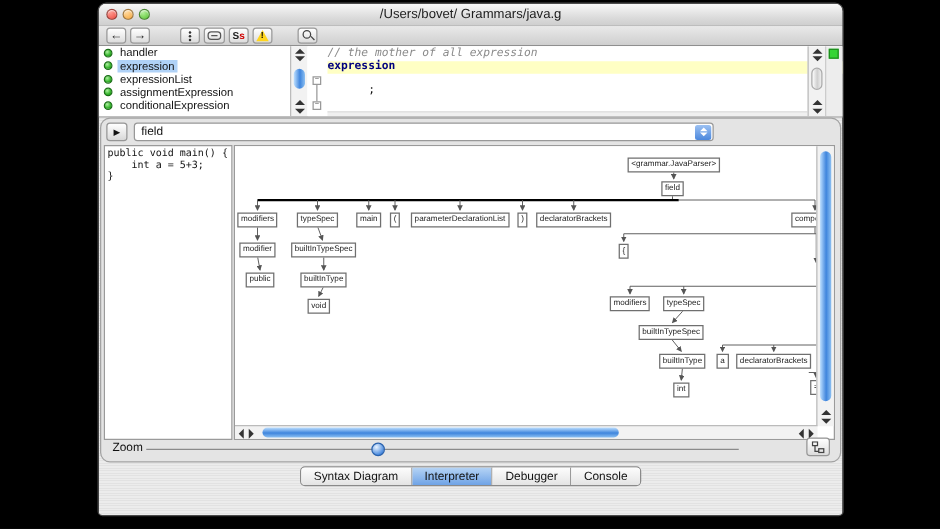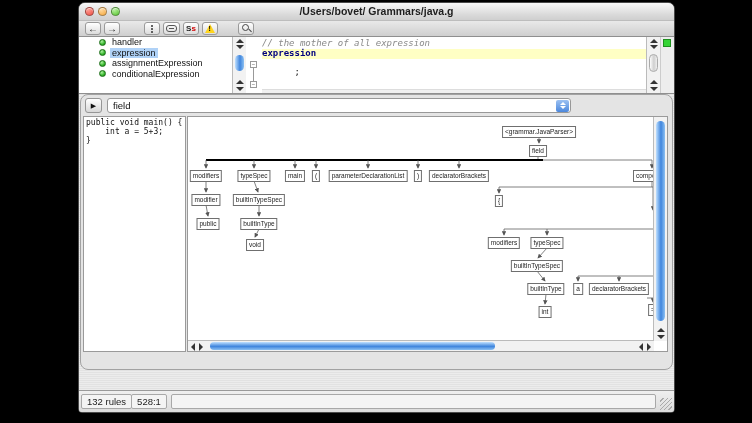--- a/index.html
+++ b/index.html
@@ -13,21 +13,21 @@
             box-shadow:0 8px 22px rgba(0,0,0,.85); overflow:hidden; }
 
   
   .titlebar { position:absolute; left:0; top:0; right:0; height:18px;
               background:linear-gradient(#f8f8f8,#d9d9d9 70%,#cfcfcf);
               border-bottom:1px solid #bdbdbd; }
   .lights { position:absolute; left:6px; top:4px; display:flex; gap:4px; }
   .light { width:9px; height:9px; border-radius:50%; border:1px solid rgba(0,0,0,.35);
            box-shadow:inset 0 1px 1px rgba(255,255,255,.7); }
   .title { position:absolute; left:0; right:0; top:2px; text-align:center;
-           font-size:10.5px; font-weight:bold; color:#1d1d1d; }
+           font-size:10.5px; font-weight:normal; color:#1d1d1d; }
   .toolbar { position:absolute; left:0; top:18px; right:0; height:16px;
              background:linear-gradient(#e9e9e9,#cfcfcf); border-bottom:1px solid #8f8f8f;
              display:flex; align-items:center; padding-left:6px; gap:3px; }
   .tb-btn { height:13px; min-width:16px; border:1px solid #9a9a9a; border-radius:3px;
             background:linear-gradient(#ffffff,#dcdcdc); display:flex; align-items:center;
             justify-content:center; font-size:9px; color:#222; padding:0 2px; }
   .tb-gap { width:14px; } .tb-gap2 { width:18px; }
   .tb-arrow { font-size:10px; font-weight:bold; line-height:1; }
   .ss-label { font-size:8px; font-weight:bold; }
   .ss-label .red { color:#d00000; }
@@ -39,21 +39,21 @@
   .mag { position:relative; width:9px; height:9px; }
   .mag b { position:absolute; left:0; top:0; width:7px; height:7px; border:1.3px solid #444; border-radius:50%; }
   .mag i { position:absolute; left:6px; top:6px; width:4px; height:1.4px; background:#444; transform:rotate(45deg); }
   .loop-icon { width:11px; height:7px; border:1.2px solid #555; border-radius:3px; position:relative; }
   .loop-icon:after { content:""; position:absolute; left:2px; top:2px; width:5px; height:1px; background:#555; }
 
   
   .upper { position:absolute; left:0; top:34px; right:0; height:57px; background:#fff;
            border-bottom:1px solid #8f8f8f; }
   .rules { position:absolute; left:0; top:0; width:153px; bottom:0; overflow:hidden; background:#fff; }
-  .rule-row { display:flex; align-items:center; height:10.5px; padding-left:20px; gap:4px;
+  .rule-row { display:flex; align-items:center; height:10.5px; padding-left:4px; gap:4px;
               font-size:9px; color:#111; }
   .rule-ball { width:7px; height:7px; border-radius:50%; flex:0 0 auto;
                background:radial-gradient(circle at 35% 30%, #aef0a0, #35b52c 60%, #1d7d18);
                border:0.5px solid #1a6e16; }
   .rule-label { padding:0 2px; white-space:nowrap; }
   .rule-label.selected { background:#b0d2f7; }
 
   .vsb { position:absolute; width:14px; background:#f2f2f2; border-left:1px solid #bbb; }
   .vsb .thumb { position:absolute; left:2px; width:9px; border-radius:5px;
                 background:linear-gradient(90deg,#bfe0ff,#3f85dd 55%,#8cc0f2); }
@@ -192,20 +192,24 @@
 
     <div class="upper">
       <div class="rules" id="rules-list">
           <div class="rule-row">
             <span class="rule-ball"></span>
             <span class="rule-label">handler</span>
           </div>
           <div class="rule-row">
             <span class="rule-ball"></span>
             <span class="rule-label selected">expression</span>
+          </div>
+          <div class="rule-row">
+            <span class="rule-ball"></span>
+            <span class="rule-label">expressionList</span>
           </div>
           <div class="rule-row">
             <span class="rule-ball"></span>
             <span class="rule-label">assignmentExpression</span>
           </div>
           <div class="rule-row">
             <span class="rule-ball"></span>
             <span class="rule-label">conditionalExpression</span>
           </div>
         </div>
@@ -331,24 +335,39 @@
         </div>
         <div class="hsb">
           <span class="arr lf" style="left:3px"></span>
           <span class="arr rt" style="left:11px"></span>
           <span class="thumb" style="left:22px;width:285px"></span>
           <span class="arr lf" style="right:11px"></span>
           <span class="arr rt" style="right:3px"></span>
         </div>
       </div>
 
-    </div>
-
-
-    <div class="statusbar">
-      <div class="status-cell" style="left:2px;min-width:46px">132 rules</div>
-      <div class="status-cell" style="left:52px;min-width:36px">528:1</div>
-      <div class="status-cell" style="left:92px;right:18px"></div>
-      <div class="grip"></div>
-    </div>
+      <div class="zoomrow">
+        <span class="zoom-label">Zoom</span>
+        <div class="zoom-track">
+          <span class="zoom-thumb" id="zoom-thumb" style="left: 180px;"></span>
+        </div>
+        <div class="treeview-btn">
+          <svg width="11" height="10">
+            <rect x="1" y="0.5" width="4" height="3" fill="none" stroke="#444" stroke-width="1"></rect>
+            <rect x="6" y="6" width="4" height="3" fill="none" stroke="#444" stroke-width="1"></rect>
+            <path d="M3,3.5 V8 H6" fill="none" stroke="#444" stroke-width="1"></path>
+          </svg>
+        </div>
+      </div>
+    </div>
+
+    <div class="tabsrow">
+      <div class="tabs" id="tabs">
+          <div class="tab">Syntax Diagram</div>
+          <div class="tab selected">Interpreter</div>
+          <div class="tab">Debugger</div>
+          <div class="tab">Console</div>
+        </div>
+    </div>
+
 
   </div>
 </div>
 
 </body></html>

